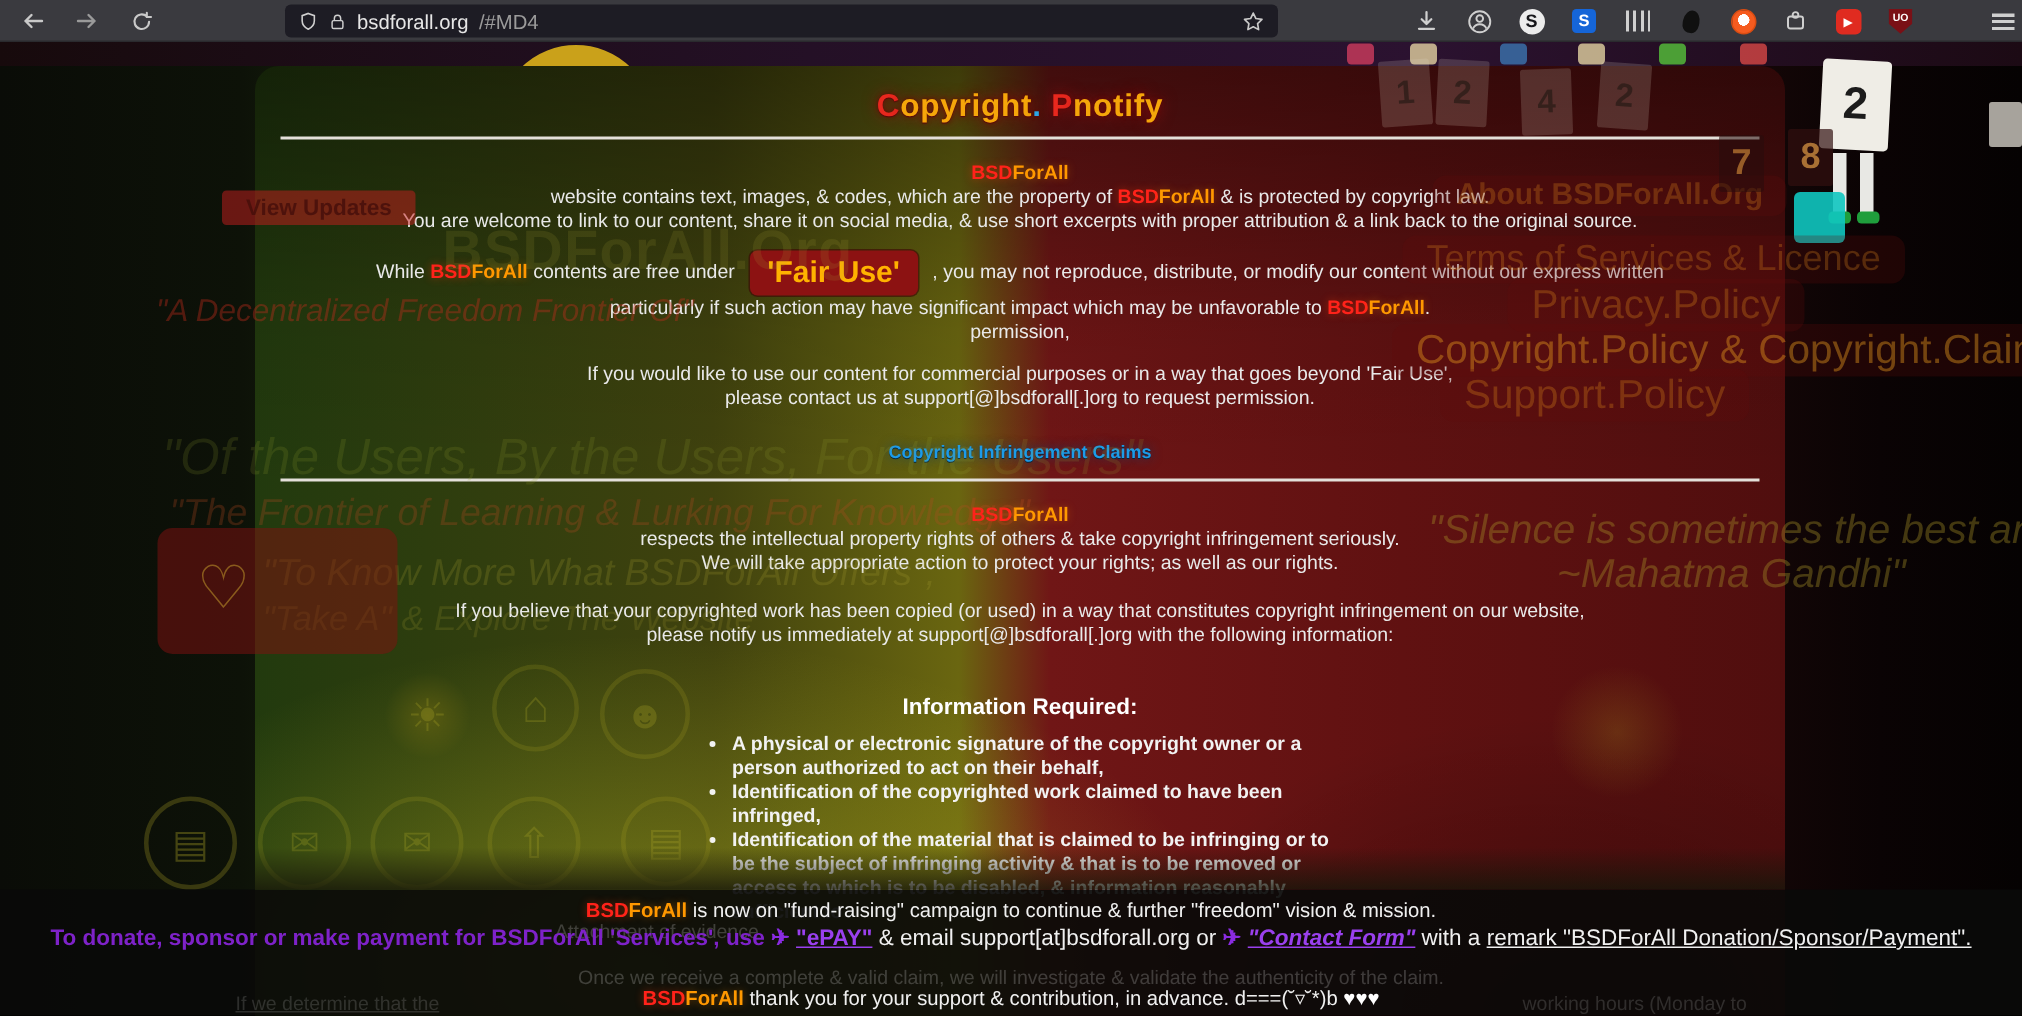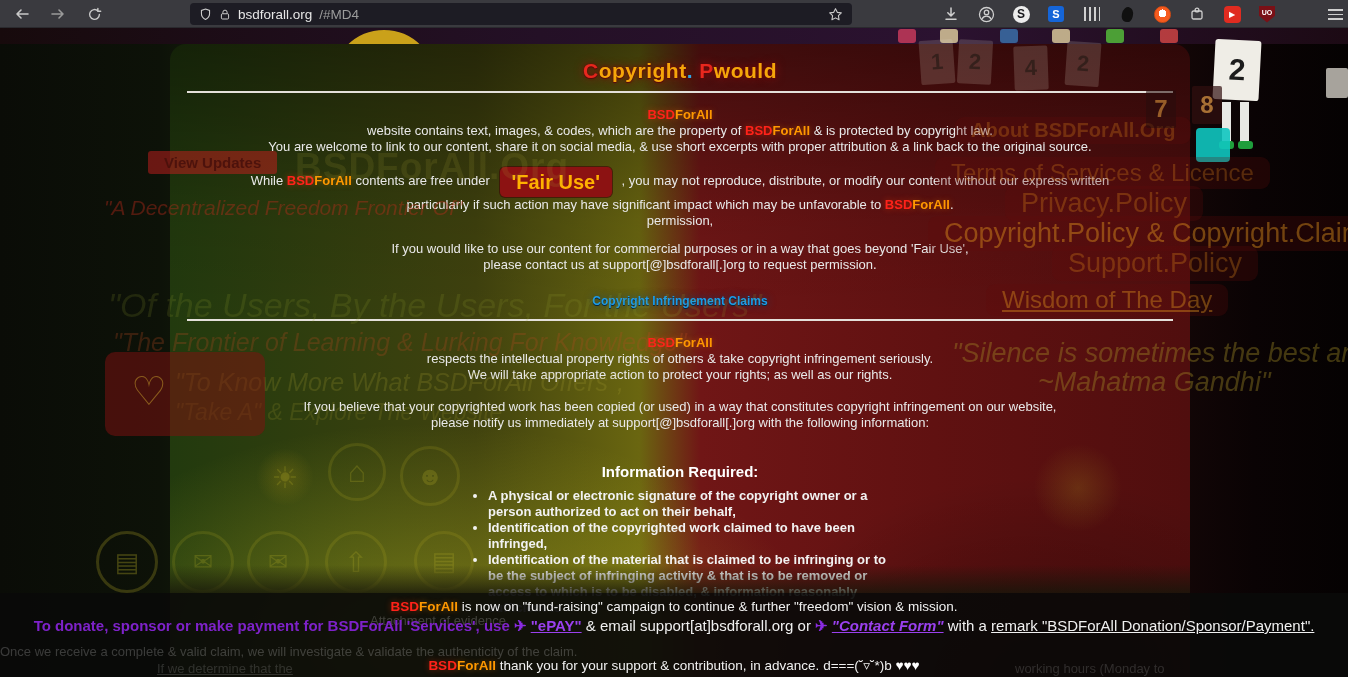--- a/index.html
+++ b/index.html
@@ -175,21 +175,21 @@
   <div class="leg" style="left:1240px;"></div>
   <div class="shoe" style="left:1219px;"></div>
   <div class="shoe" style="left:1238px;"></div>
   <div class="tealtile"></div>
   <div class="farchar"></div>
 
   <div class="modal">
     <div class="mc">
       <div class="title">
         <span class="t-red">C</span><span class="t-yel">opyright</span><span class="t-blue">.</span>
-        <span class="t-red">P</span><span class="t-yel">would</span>
+        <span class="t-red">P</span><span class="t-yel">notify</span>
       </div>
       <hr class="line">
 
       <div class="mt14">
         <span class="b1">BSD</span><span class="b2">ForAll</span>
       </div>
       <div>
         <span>website contains text, images, &amp; codes, which are the property of</span> <span class="b1">BSD</span><span class="b2">ForAll</span> <span>&amp; is protected by copyright law.</span>
       </div>
       <div>You are welcome to link to our content, share it on social media, &amp; use short excerpts with proper attribution &amp; a link back to the original source.</div>
@@ -221,37 +221,36 @@
       <div class="info">Information Required:</div>
       <ul class="blist">
         <li>A physical or electronic signature of the copyright owner or a person authorized to act on their behalf,</li>
         <li>Identification of the copyrighted work claimed to have been infringed,</li>
         <li>Identification of the material that is claimed to be infringing or to be the subject of infringing activity &amp; that is to be removed or access to which is to be disabled, &amp; information reasonably sufficient to</li>
       </ul>
     </div>
   </div>
 
   <div class="ghosts">
-    <span class="g" style="left:148px;top:99px;background:rgba(200,30,30,.5);color:rgba(70,15,10,.85);font-weight:700;font-size:15px;padding:3px 16px;border-radius:3px;margin-top:24px;">View Updates</span>
+    <span class="g" style="left:148px;top:99px;background:rgba(200,30,30,.5);color:rgba(70,15,10,.85);font-weight:700;font-size:15px;padding:3px 16px;border-radius:3px;">View Updates</span>
     <span class="g" style="left:104px;top:168px;font-size:21px;font-style:italic;color:rgba(200,45,30,.38);">"A Decentralized Freedom Frontier Of"</span>
     <span class="g" style="left:295px;top:118px;font-size:37px;font-weight:700;letter-spacing:1px;color:rgba(175,170,60,.14);">BSDForAll.Org</span>
     <span class="g" style="left:108px;top:258px;font-size:34px;font-style:italic;color:rgba(150,160,50,.17);">"Of the Users, By the Users, For the Users"</span>
     <span class="g" style="left:113px;top:300px;font-size:25px;font-style:italic;color:rgba(185,75,35,.27);">"The Frontier of Learning &amp; Lurking For Knowledge"</span>
     <span class="g" style="left:175px;top:340px;font-size:25px;font-style:italic;color:rgba(170,160,50,.22);">"To Know More What BSDForAll Offers",</span>
     <span class="g" style="left:175px;top:371px;font-size:23px;font-style:italic;color:rgba(170,160,50,.18);">"Take A" &amp; Explore The Website</span>
     <div class="heartbox">
         <span>♡</span>
       </div>
 
     <span class="g gbox" style="left:955px;top:89px;font-size:20px;color:rgba(215,130,25,.30);font-weight:bold;">About BSDForAll.Org</span>
     <span class="g gbox" style="left:935px;top:129px;font-size:24px;color:rgba(215,130,25,.30);">Terms of Services &amp; Licence</span>
     <span class="g gbox" style="left:1005px;top:158px;font-size:27px;color:rgba(215,130,25,.32);">Privacy.Policy</span>
     <span class="g gbox" style="left:928px;top:188px;font-size:27px;color:rgba(225,150,30,.44);">Copyright.Policy &amp; Copyright.Claims</span>
-    <span class="g gbox" style="left:1052px;top:218px;font-size:27px;color:rgba(215,130,25,.32);">Support.Policy</span>
-    <span class="g gbox" style="left:986px;top:256px;font-size:24px;color:rgba(225,150,30,.40);text-decoration:underline;">Wisdom of The Day</span>
+    <span class="g gbox" style="left:960px;top:218px;font-size:27px;color:rgba(215,130,25,.32);">Support.Policy</span>
     <span class="g" style="left:952px;top:310px;font-size:27px;font-style:italic;color:rgba(165,145,40,.38);">"Silence is sometimes the best answer.</span>
     <span class="g" style="left:1038px;top:339px;font-size:27px;font-style:italic;color:rgba(165,145,40,.38);">~Mahatma Gandhi"</span>
 
     <span class="gcard" style="left:920px;top:12px;transform:rotate(-4deg);">1</span>
     <span class="gcard" style="left:958px;top:12px;transform:rotate(3deg);">2</span>
     <span class="gcard" style="left:1014px;top:18px;transform:rotate(-2deg);">4</span>
     <span class="gcard" style="left:1066px;top:14px;transform:rotate(4deg);">2</span>
     <span class="gtile" style="left:1146px;top:62px;">7</span>
     <span class="gtile" style="left:1192px;top:58px;background:rgba(50,15,15,.7);color:rgba(255,180,80,.6);">8</span>
 
@@ -276,21 +275,21 @@
     <div class="bl2">
       <span class="pur">To donate, sponsor or make payment for BSDForAll 'Services', use</span>
       <span class="plane">✈</span>
       <span class="plink">"ePAY"</span>
       <span>&amp; email support[at]bsdforall.org or</span>
       <span class="plane">✈</span>
       <span class="pclink">"Contact Form"</span>
       <span>with a</span>
       <span class="wulink">remark "BSDForAll Donation/Sponsor/Payment".</span>
     </div>
-    <span class="gfade" style="left:0;top:51px;width:100%;">Once we receive a complete &amp; valid claim, we will investigate &amp; validate the authenticity of the claim.</span>
+    <span class="gfade" style="left:0;top:51px;width:100%;text-align:center;">Once we receive a complete &amp; valid claim, we will investigate &amp; validate the authenticity of the claim.</span>
     <div class="bl3">
       <span class="b1">BSD</span><span class="b2">ForAll</span> <span>thank you for your support &amp; contribution, in advance.</span>
       <span>d===(˘▿˘*)b</span>
       <span style="color:#ffffff;">♥♥♥</span>
     </div>
     <span class="gfade" style="left:157px;top:68px;color:rgba(190,190,190,.20);text-decoration:underline;">If we determine that the</span>
     <span class="gfade" style="left:1015px;top:68px;color:rgba(190,190,190,.20);">working hours (Monday to</span>
   </div>
 </div>
 

